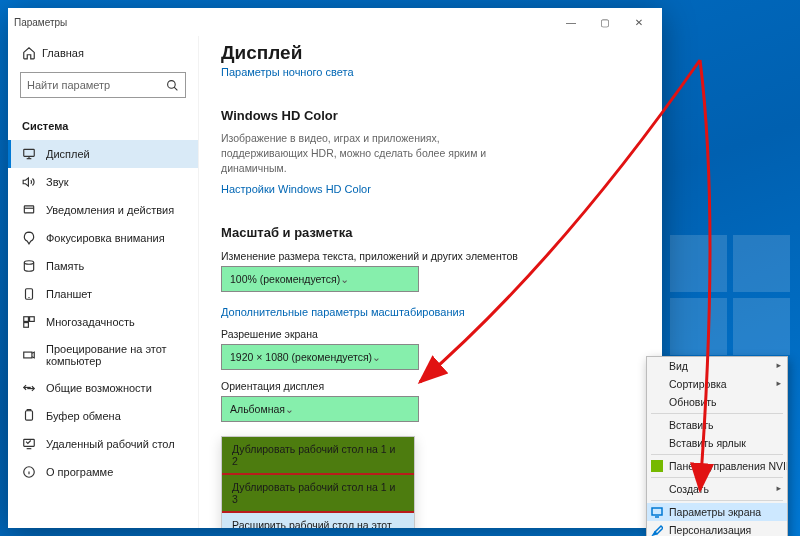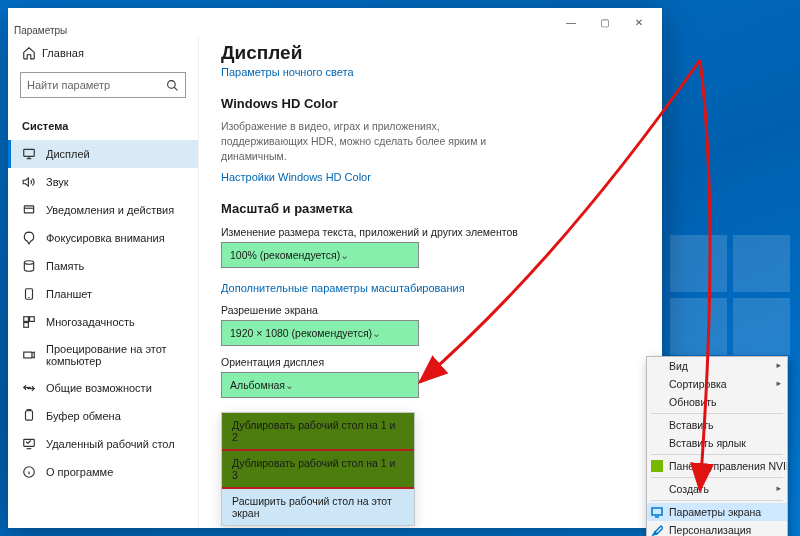--- a/index.html
+++ b/index.html
@@ -1,36 +1,36 @@
 <!DOCTYPE html>
 <html><head>
 <meta charset="utf-8">
 <style>
 html,body{margin:0;padding:0;width:800px;height:536px;font-family:"Segoe UI",Arial,sans-serif;font-size:11px;color:#1a1a1a;overflow:hidden;background:#005aa0}
 .desktop{position:relative;width:800px;height:536px;background:linear-gradient(160deg,#0070c9 0%,#0060b0 50%,#0078d4 100%)}
 .winlogo{position:absolute;right:10px;top:235px;width:120px;height:120px;display:grid;grid-template-columns:1fr 1fr;grid-template-rows:1fr 1fr;gap:6px}
 .winlogo div{background:rgba(255,255,255,.15)}
 .settings{position:absolute;left:8px;top:8px;width:654px;height:520px;background:#fff;box-shadow:0 6px 30px rgba(0,0,0,.35);display:flex;flex-direction:column}
-.titlebar{height:28px;display:flex;align-items:flex-end;padding:0 6px;font-size:10px;color:#444}
+.titlebar{height:28px;display:flex;align-items:center;padding:0 6px;font-size:10px;color:#444}
 .titlebar .spacer{flex:1}
 .titlebar .wbtn{width:34px;height:28px;display:flex;align-items:center;justify-content:center;color:#555}
 .body{flex:1;display:flex;min-height:0}
 .sidebar{width:190px;background:#fff;border-right:1px solid #f2f2f2;display:flex;flex-direction:column;padding:4px 0}
 .home{display:flex;align-items:center;gap:6px;padding:6px 14px;font-size:11px}
 .search{margin:6px 12px 18px 12px;height:24px;border:1px solid #999;display:flex;align-items:center;padding:0 6px;color:#666}
 .search .ic{margin-left:auto}
 .section{padding:4px 14px 8px 14px;font-weight:600;font-size:11px}
 .navitem{display:flex;align-items:center;gap:10px;padding:7px 14px;font-size:11px;color:#222;cursor:default}
 .navitem.active{background:#d9eaf7;position:relative}
 .navitem.active::before{content:"";position:absolute;left:0;top:0;bottom:0;width:3px;background:#0078d4}
 .ic{width:14px;height:14px;flex:0 0 14px;display:inline-flex;align-items:center;justify-content:center;color:#333}
 .content{flex:1;overflow:hidden;padding:4px 22px 0 22px}
 h1{font-size:19px;font-weight:600;margin:2px 0 2px 0}
 .link{color:#0066b4;font-size:11px}
-h2{font-size:13px;font-weight:600;margin:18px 0 8px 0}
+h2{font-size:13px;font-weight:600;margin:30px 0 8px 0}
 .desc{color:#666;font-size:10.5px;line-height:1.45;max-width:300px}
 .lbl{font-size:10.5px;margin:10px 0 4px 0;color:#222}
 .select{width:180px;height:24px;border:1px solid #888;display:flex;align-items:center;padding:0 8px;font-size:10.5px;background:#86efac;}
 .select .chev{color:#555}
 .popup{width:192px;border:1px solid #c8c8c8;margin-top:14px;background:#f2f2f2;box-shadow:0 4px 12px rgba(0,0,0,.15)}
 .popup .opt{padding:6px 10px;font-size:10.5px;background:#4d7c0f;border-bottom:2px solid #b91c1c}
 .popup .opt:last-child{border-bottom:none}
 .popup .opt.sel{background:#cde6f7}
 .chk{display:flex;align-items:center;gap:6px;margin-top:10px;color:#9a9a9a;font-size:10.5px}
 .chk .box{width:13px;height:13px;border:1px solid #b5b5b5;display:flex;align-items:center;justify-content:center;color:#b5b5b5;font-size:9px}

